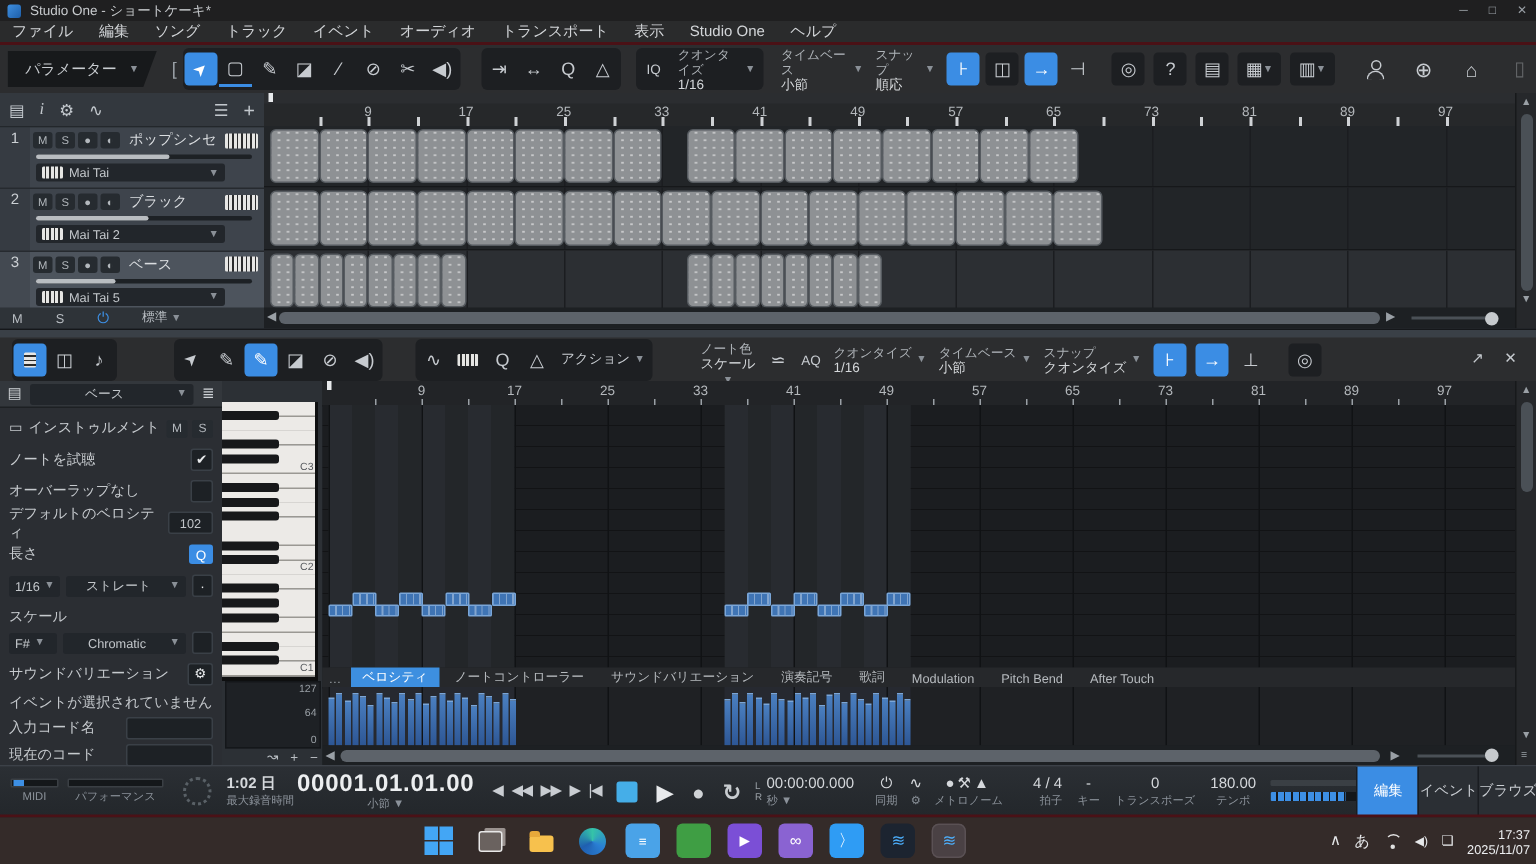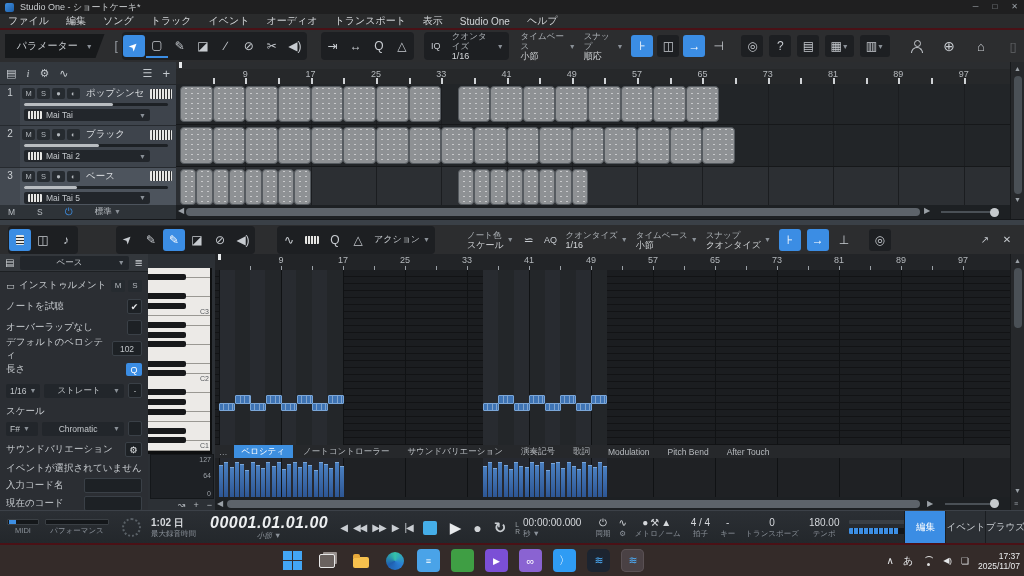--- a/index.html
+++ b/index.html
@@ -515,21 +515,21 @@
       <span class="ibtn">
           <span class="keysicon sm"></span>
         </span>
       <span class="ibtn">Q</span>
       <span class="ibtn">△</span>
       <span class="dd">
           <span style="font-size:9px;color:#c9cdd2;">アクション</span>
           <span class="dda">▼</span>
         </span>
     </div>
-    <div class="dd" style="margin-left:28px;">
+    <div class="dd" style="margin-left:28px;flex-direction:column;">
       <span class="stack">
           <span class="l1">ノート色</span>
           <span class="l2">スケール</span>
         </span>
       <span class="dda">▼</span>
     </div>
     <span class="ibtn">⋍</span>
     <span class="ibtn" style="font-size:9px;">AQ</span>
     <div class="dd">
       <span class="stack">
@@ -864,21 +864,21 @@
     </div>
     <div class="tcol" style="margin-left:8px;width:62px;">
       <div class="meterbar"></div>
       <span class="tlab">パフォーマンス</span>
     </div>
     <div class="spinner" style="margin-left:14px;"></div>
     <div class="tcol" style="margin-left:10px;align-items:flex-start;">
       <span class="tval" style="font-weight:bold;">1:02 日</span>
       <span class="tlab">最大録音時間</span>
     </div>
-    <div class="tcol" style="margin-left:14px;font-style:italic;">
+    <div class="tcol" style="margin-left:2px;">
       <span class="bigtime">00001.01.01.00</span>
       <span class="tlab"><span>小節</span> ▼</span>
     </div>
     <span class="tr-sm" style="margin-left:12px;">◀</span>
     <span class="tr-sm">◀◀</span>
     <span class="tr-sm">▶▶</span>
     <span class="tr-sm">▶</span>
     <span class="tr-sm">|◀</span>
     <span class="stopbtn"></span>
     <span class="playbtn">▶</span>
@@ -897,21 +897,21 @@
       <span class="tlab">同期</span>
     </div>
     <div class="tcol" style="margin-left:8px;">
       <span class="tval">∿</span>
       <span class="tlab">⚙</span>
     </div>
     <div class="tcol" style="margin-left:8px;">
       <span class="tval" style="letter-spacing:2px;">●⚒▲</span>
       <span class="tlab">メトロノーム</span>
     </div>
-    <div class="tcol" style="margin-left:10px;">
+    <div class="tcol" style="margin-left:20px;align-items:flex-end;">
       <span class="tval">4 / 4</span>
       <span class="tlab">拍子</span>
     </div>
     <div class="tcol" style="margin-left:10px;">
       <span class="tval">-</span>
       <span class="tlab">キー</span>
     </div>
     <div class="tcol" style="margin-left:10px;">
       <span class="tval">0</span>
       <span class="tlab">トランスポーズ</span>

